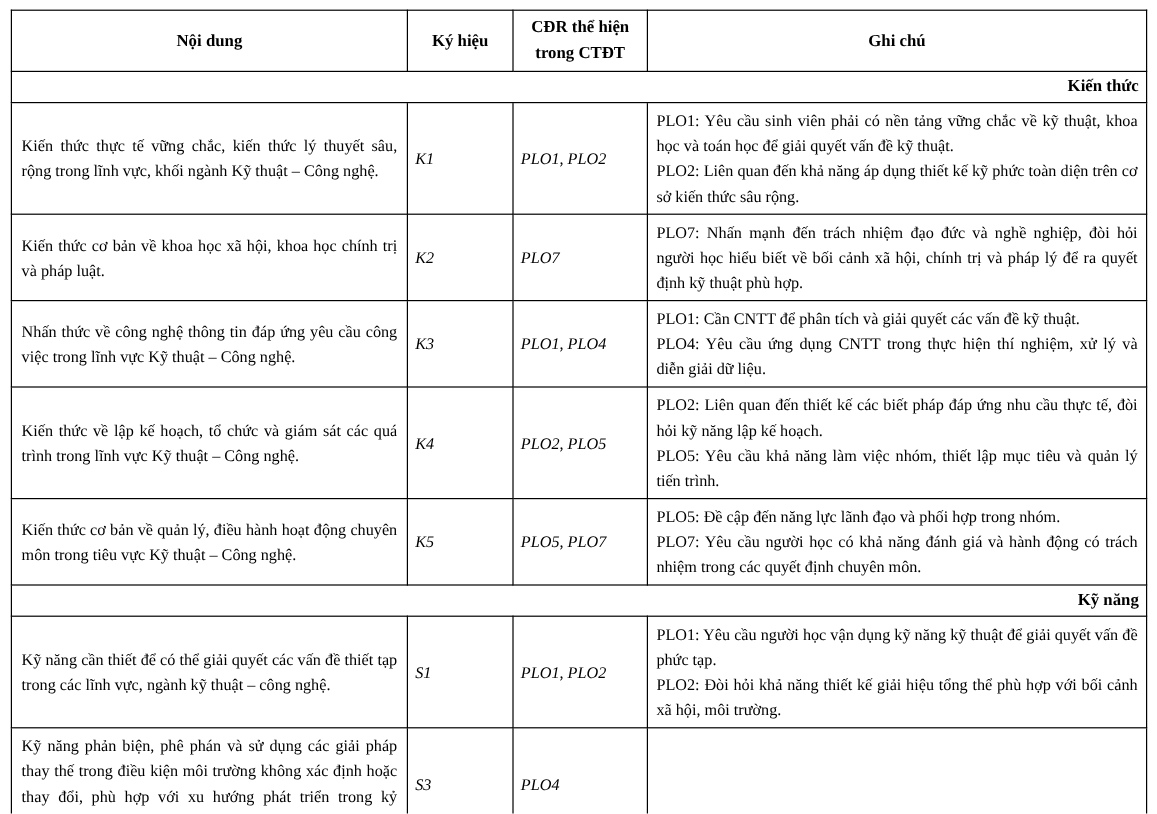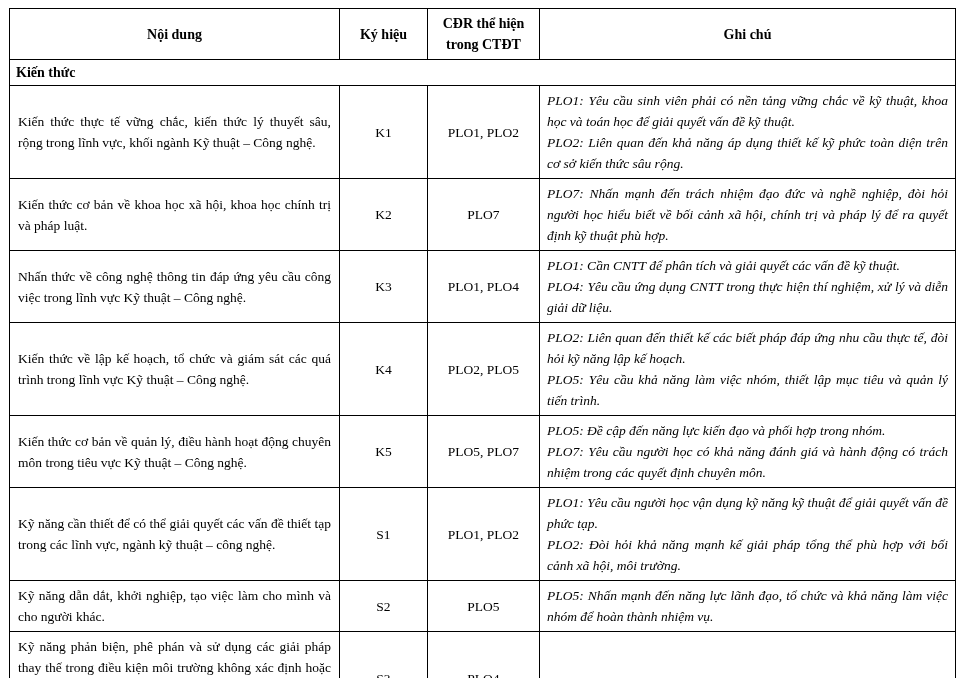--- a/index.html
+++ b/index.html
@@ -32,36 +32,35 @@
     word-wrap: break-word;
   }
   .plo-table thead th {
     font-weight: bold;
     text-align: center;
     font-size: 14px;
     padding: 4px 6px;
   }
   td.section-title {
     font-weight: bold;
-    text-align: left;
+    text-align: right;
     font-size: 14px;
     padding: 2px 6px;
   }
   td.cell-content {
     text-align: justify;
     padding: 4px 8px;
   }
   td.cell-code,
   td.cell-plo {
-    text-align: center;
+    font-style: italic;
   }
   td.cell-notes {
     text-align: left;
     padding: 4px 7px;
-    font-style: italic;
   }
   td.cell-notes .note-line {
     text-align: justify;
   }
   col.c-content { width: 330px; }
   col.c-code    { width: 88px;  }
   col.c-plo     { width: 112px; }
   col.c-notes   { width: 416px; }
 </style>
 </head>
@@ -120,39 +119,34 @@
           <td class="cell-notes">
             <div class="note-line">PLO2: Liên quan đến thiết kế các biết pháp đáp ứng nhu cầu thực tế, đòi hỏi kỹ năng lập kế hoạch.</div>
             <div class="note-line">PLO5: Yêu cầu khả năng làm việc nhóm, thiết lập mục tiêu và quản lý tiến trình.</div>
           </td>
         </tr>
         <tr>
           <td class="cell-content">Kiến thức cơ bản về quản lý, điều hành hoạt động chuyên môn trong tiêu vực Kỹ thuật – Công nghệ.</td>
           <td class="cell-code">K5</td>
           <td class="cell-plo">PLO5, PLO7</td>
           <td class="cell-notes">
-            <div class="note-line">PLO5: Đề cập đến năng lực kiến đạo và phối hợp trong nhóm.</div>
+            <div class="note-line">PLO5: Đề cập đến năng lực lãnh đạo và phối hợp trong nhóm.</div>
             <div class="note-line">PLO7: Yêu cầu người học có khả năng đánh giá và hành động có trách nhiệm trong các quyết định chuyên môn.</div>
           </td>
+        </tr>
+        <tr>
+          <td class="section-title" colspan="4">Kỹ năng</td>
         </tr>
         <tr>
           <td class="cell-content">Kỹ năng cần thiết để có thể giải quyết các vấn đề thiết tạp trong các lĩnh vực, ngành kỹ thuật – công nghệ.</td>
           <td class="cell-code">S1</td>
           <td class="cell-plo">PLO1, PLO2</td>
           <td class="cell-notes">
             <div class="note-line">PLO1: Yêu cầu người học vận dụng kỹ năng kỹ thuật để giải quyết vấn đề phức tạp.</div>
-            <div class="note-line">PLO2: Đòi hỏi khả năng mạnh kế giải pháp tổng thể phù hợp với bối cảnh xã hội, môi trường.</div>
-          </td>
-        </tr>
-        <tr>
-          <td class="cell-content">Kỹ năng dẫn dắt, khởi nghiệp, tạo việc làm cho mình và cho người khác.</td>
-          <td class="cell-code">S2</td>
-          <td class="cell-plo">PLO5</td>
-          <td class="cell-notes">
-            <div class="note-line">PLO5: Nhấn mạnh đến năng lực lãnh đạo, tổ chức và khả năng làm việc nhóm để hoàn thành nhiệm vụ.</div>
+            <div class="note-line">PLO2: Đòi hỏi khả năng thiết kế giải hiệu tổng thể phù hợp với bối cảnh xã hội, môi trường.</div>
           </td>
         </tr>
         <tr>
           <td class="cell-content">Kỹ năng phản biện, phê phán và sử dụng các giải pháp thay thế trong điều kiện môi trường không xác định hoặc thay đổi, phù hợp với xu hướng phát triển trong kỷ nguyên số.</td>
           <td class="cell-code">S3</td>
           <td class="cell-plo">PLO4</td>
           <td class="cell-notes"></td>
         </tr>
       </tbody>
   </table>

